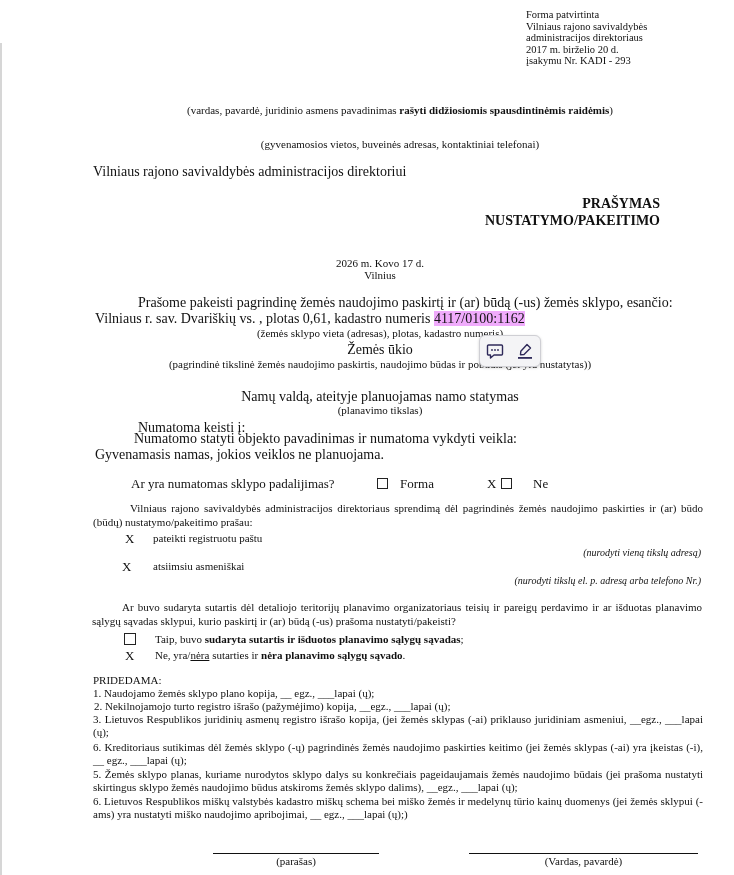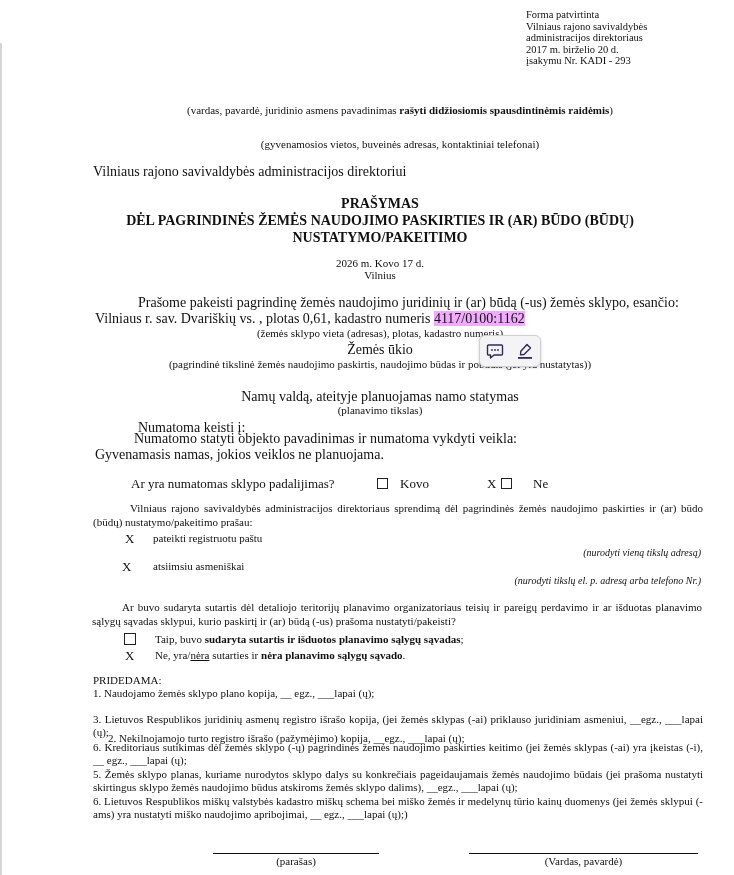--- a/index.html
+++ b/index.html
@@ -10,21 +10,21 @@
   }
   .left-edge { position:absolute; left:0; top:43px; width:2px; height:832px; background:#d6d6d6; }
   .abs { position:absolute; white-space:nowrap; }
   .small { font-size:11px; line-height:13px; }
   .xs { font-size:10px; }
   .norm { font-size:14px; }
   .mid { font-size:13px; }
   .center { text-align:center; }
   b, .b { font-weight:bold; }
   .stamp { left:526px; top:9px; font-size:10.5px; line-height:11.5px; }
-  .title { font-weight:bold; font-size:14px; line-height:17px; text-align:center; left:100px; width:560px; }
+  .title { font-weight:bold; font-size:14px; line-height:17px; text-align:right; left:100px; width:560px; }
   .highlight { background:#f0abfc; }
   .cb { display:inline-block; width:11px; height:11px; border:1px solid #222; vertical-align:-1px; box-sizing:border-box; }
   .italic { font-style:italic; }
   .just { white-space:normal; text-align:justify; }
   .popup {
     position:absolute; left:479px; top:335px; width:60px; height:30px;
     background:#f4f4f6; border:1px solid #cfcfd4; border-radius:6px;
     box-shadow:0 1px 3px rgba(0,0,0,0.18);
     display:flex; align-items:center; justify-content:space-around;
   }
@@ -47,28 +47,27 @@
 
 <div class="abs small center" style="left:0;width:800px;top:104px;">
   <span>(vardas, pavardė, juridinio asmens pavadinimas </span><b>rašyti didžiosiomis spausdintinėmis raidėmis</b><span>)</span>
 </div>
 <div class="abs small center" style="left:0;width:800px;top:138px;">(gyvenamosios vietos, buveinės adresas, kontaktiniai  telefonai)</div>
 
 <div class="abs norm" style="left:93px;top:164px;">Vilniaus rajono savivaldybės administracijos direktoriui</div>
 
 <div class="abs title" style="top:195px;">
   <div>PRAŠYMAS</div>
-  <div>DĖL PAGRINDINĖS ŽEMĖS NAUDOJIMO PASKIRTIES IR (AR) BŪDO (BŪDŲ)</div>
   <div>NUSTATYMO/PAKEITIMO</div>
 </div>
 
 <div class="abs small center" style="left:180px;width:400px;top:257px;">2026 m. Kovo  17 d.</div>
 <div class="abs small center" style="left:180px;width:400px;top:269px;">Vilnius</div>
 
-<div class="abs norm" style="left:138px;top:295px;">Prašome pakeisti pagrindinę žemės naudojimo juridinių ir (ar) būdą (-us) žemės sklypo, esančio:</div>
+<div class="abs norm" style="left:138px;top:295px;">Prašome pakeisti pagrindinę žemės naudojimo paskirtį ir (ar) būdą (-us) žemės sklypo, esančio:</div>
 <div class="abs norm" style="left:95px;top:311px;">
   <span>Vilniaus r. sav. Dvariškių vs. , plotas 0,61, kadastro numeris </span><span class="highlight">4117/0100:1162</span>
 </div>
 <div class="abs small center" style="left:100px;width:560px;top:327px;">(žemės sklypo vieta (adresas), plotas, kadastro numeris)</div>
 <div class="abs norm center" style="left:100px;width:560px;top:342px;">Žemės ūkio</div>
 <div class="abs small center" style="left:100px;width:560px;top:358px;">(pagrindinė tikslinė žemės naudojimo paskirtis, naudojimo būdas ir pobūdis (jei yra nustatytas))</div>
 
 <div class="popup">
   <span>
     <svg width="18" height="18" viewBox="0 0 18 18">
@@ -88,21 +87,21 @@
 
 <div class="abs norm" style="left:138px;top:373px;margin-top:47px;">Numatoma keisti į:</div>
 <div class="abs norm center" style="left:100px;width:560px;top:389px;">Namų valdą, ateityje planuojamas namo statymas</div>
 <div class="abs small center" style="left:100px;width:560px;top:404px;">(planavimo tikslas)</div>
 
 <div class="abs norm" style="left:134px;top:431px;">Numatomo statyti objekto pavadinimas ir numatoma vykdyti veikla:</div>
 <div class="abs norm" style="left:95px;top:447px;">Gyvenamasis namas,  jokios veiklos ne planuojama.</div>
 
 <div class="abs mid" style="left:131px;top:476px;">Ar yra numatomas sklypo padalijimas?</div>
 <span class="abs cb" style="left:377px;top:478px;"></span>
-<div class="abs mid" style="left:400px;top:476px;">Kovo</div>
+<div class="abs mid" style="left:400px;top:476px;">Forma</div>
 <div class="abs mid" style="left:487px;top:476px;">X</div>
 <span class="abs cb" style="left:501px;top:478px;"></span>
 <div class="abs mid" style="left:533px;top:476px;">Ne</div>
 
 <div class="abs small just" style="left:93px;width:610px;top:501px;line-height:14px;text-indent:37px;">Vilniaus rajono savivaldybės administracijos direktoriaus sprendimą dėl pagrindinės žemės naudojimo paskirties ir (ar) būdo (būdų) nustatymo/pakeitimo prašau:</div>
 <div class="abs mid" style="left:125px;top:531px;">X</div>
 <div class="abs small" style="left:153px;top:532px;">pateikti registruotu paštu</div>
 <div class="abs xs italic" style="right:33px;top:547px;">(nurodyti vieną tikslų adresą)</div>
 <div class="abs mid" style="left:122px;top:559px;">X</div>
 <div class="abs small" style="left:153px;top:560px;">atsiimsiu asmeniškai</div>
@@ -113,21 +112,21 @@
 <div class="abs small" style="left:155px;top:633px;">
   <span>Taip, buvo </span><b>sudaryta sutartis ir išduotos planavimo sąlygų sąvadas</b><span>;</span>
 </div>
 <div class="abs mid" style="left:125px;top:648px;">X</div>
 <div class="abs small" style="left:155px;top:649px;">
   <span>Ne, yra/</span><span class="ul">nėra</span><span> sutarties ir </span><b>nėra planavimo sąlygų sąvado</b><span>.</span>
 </div>
 
 <div class="abs small" style="left:93px;top:674px;">PRIDEDAMA:</div>
 <div class="abs small" style="left:93px;top:687px;">1. Naudojamo žemės sklypo plano kopija, __ egz., ___lapai (ų);</div>
-<div class="abs small" style="left:108px;top:700px;margin-top:32px;">2. Nekilnojamojo turto registro išrašo (pažymėjimo) kopija, __egz., ___lapai (ų);</div>
+<div class="abs small" style="left:94px;top:700px;">2. Nekilnojamojo turto registro išrašo (pažymėjimo) kopija, __egz., ___lapai (ų);</div>
 <div class="abs small just" style="left:93px;width:610px;top:713px;line-height:13px;">3. Lietuvos Respublikos juridinių asmenų registro išrašo kopija, (jei žemės sklypas (-ai) priklauso juridiniam asmeniui, __egz., ___lapai (ų);</div>
 <div class="abs small just" style="left:93px;width:610px;top:741px;line-height:13px;">6. Kreditoriaus sutikimas dėl žemės sklypo (-ų) pagrindinės žemės naudojimo paskirties keitimo (jei žemės sklypas (-ai) yra įkeistas (-i), __ egz., ___lapai (ų);</div>
 <div class="abs small just" style="left:93px;width:610px;top:768px;line-height:13px;">5. Žemės sklypo planas, kuriame nurodytos sklypo dalys su konkrečiais pageidaujamais žemės naudojimo būdais (jei prašoma nustatyti skirtingus sklypo žemės naudojimo būdus atskiroms žemės sklypo dalims), __egz., ___lapai (ų);</div>
 <div class="abs small just" style="left:93px;width:610px;top:795px;line-height:13px;">6. Lietuvos Respublikos miškų valstybės kadastro miškų schema bei miško žemės ir medelynų tūrio kainų duomenys (jei žemės sklypui (-ams) yra nustatyti miško naudojimo apribojimai, __ egz., ___lapai (ų);)</div>
 
 <div class="sigline" style="left:213px;top:853px;width:166px;"></div>
 <div class="abs small center" style="left:213px;width:166px;top:855px;">(parašas)</div>
 <div class="sigline" style="left:469px;top:853px;width:229px;"></div>
 <div class="abs small center" style="left:469px;width:229px;top:855px;">(Vardas, pavardė)</div>
 

